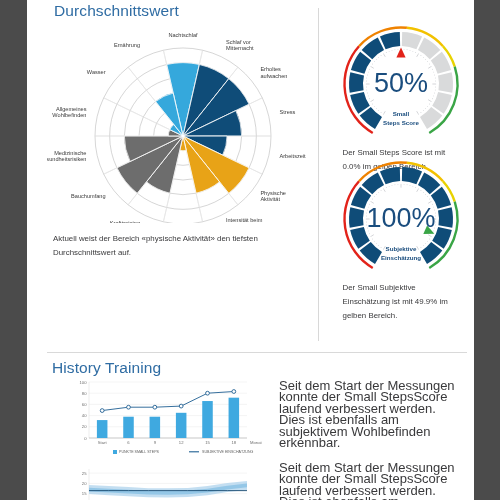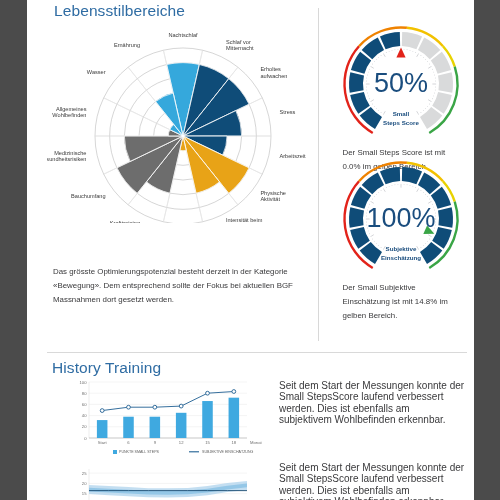--- a/index.html
+++ b/index.html
@@ -63,37 +63,37 @@
     width: 124px; margin: 4px auto 0 auto; text-align: left;
     padding-left: 4px;
   }
 
   
   #hist-chart { position: absolute; left: 46px; top: 378px; width: 198px; height: 82px; }
   #hist-chart svg { display: block; }
   .ax-lab { font-family: "Liberation Sans", sans-serif; font-size: 4.2px; fill: #6f6f6f; }
   .lg-lab { font-family: "Liberation Sans", sans-serif; font-size: 3.6px; fill: #5d5d5d; }
   .hist-para {
-    position: absolute; color: #39393b; font-size: 10px; line-height: 11.4px;
+    position: absolute; color: #39393b; font-size: 13px; line-height: 11.4px;
     width: 186px; left: 252px;
   }
   #hist-para-1 { top: 380px; }
   #hist-para-2 { top: 417px; }
   #hist-para-3 { top: 462px; }
 
   #area-chart { position: absolute; left: 46px; top: 466px; width: 198px; height: 40px; }
   #area-chart svg { display: block; }
 </style>
 </head>
 <body>
 
 <div id="viewport">
   <div id="page">
 
-    <div id="sec-lifestyle-title" class="h-title">Lebensstilbereiche</div>
+    <div id="sec-lifestyle-title" class="h-title">Durchschnittswert</div>
 
     <div id="radar-wrap">
       <svg id="radar-svg" viewBox="0 0 272 205">
         <g id="radar-g">
             <path d="M 132.7363596353074 103.70105728799992 A 14.666666666666666 14.666666666666666 0 0 1 139.2636403646926 103.70105728799992 M 139.2636403646926 103.70105728799992 A 14.666666666666666 14.666666666666666 0 0 1 145.1445170939281 106.53313825713556 M 145.1445170939281 106.53313825713556 A 14.666666666666666 14.666666666666666 0 0 1 149.2142100625688 111.63637182627582 M 149.2142100625688 111.63637182627582 A 14.666666666666666 14.666666666666666 0 0 1 150.66666666666666 118 M 150.66666666666666 118 A 14.666666666666666 14.666666666666666 0 0 1 149.2142100625688 124.36362817372418 M 149.2142100625688 124.36362817372418 A 14.666666666666666 14.666666666666666 0 0 1 145.1445170939281 129.46686174286444 M 145.1445170939281 129.46686174286444 A 14.666666666666666 14.666666666666666 0 0 1 139.2636403646926 132.29894271200007 M 139.2636403646926 132.29894271200007 A 14.666666666666666 14.666666666666666 0 0 1 132.7363596353074 132.29894271200007 M 132.7363596353074 132.29894271200007 A 14.666666666666666 14.666666666666666 0 0 1 126.85548290607191 129.46686174286444 M 126.85548290607191 129.46686174286444 A 14.666666666666666 14.666666666666666 0 0 1 122.78578993743119 124.36362817372418 M 122.78578993743119 124.36362817372418 A 14.666666666666666 14.666666666666666 0 0 1 121.33333333333333 118 M 121.33333333333333 118 A 14.666666666666666 14.666666666666666 0 0 1 122.78578993743119 111.63637182627582 M 122.78578993743119 111.63637182627582 A 14.666666666666666 14.666666666666666 0 0 1 126.8554829060719 106.53313825713556 M 126.8554829060719 106.53313825713556 A 14.666666666666666 14.666666666666666 0 0 1 132.7363596353074 103.70105728799992 " fill="none" stroke="#b4b4b4" stroke-width="0.55"></path>
             <path d="M 129.4727192706148 89.40211457599985 A 29.333333333333332 29.333333333333332 0 0 1 142.5272807293852 89.40211457599985 M 142.5272807293852 89.40211457599985 A 29.333333333333332 29.333333333333332 0 0 1 154.28903418785617 95.06627651427112 M 154.28903418785617 95.06627651427112 A 29.333333333333332 29.333333333333332 0 0 1 162.42842012513762 105.27274365255163 M 162.42842012513762 105.27274365255163 A 29.333333333333332 29.333333333333332 0 0 1 165.33333333333334 118 M 165.33333333333334 118 A 29.333333333333332 29.333333333333332 0 0 1 162.42842012513762 130.72725634744836 M 162.42842012513762 130.72725634744836 A 29.333333333333332 29.333333333333332 0 0 1 154.28903418785617 140.93372348572888 M 154.28903418785617 140.93372348572888 A 29.333333333333332 29.333333333333332 0 0 1 142.5272807293852 146.59788542400017 M 142.5272807293852 146.59788542400017 A 29.333333333333332 29.333333333333332 0 0 1 129.4727192706148 146.59788542400017 M 129.4727192706148 146.59788542400017 A 29.333333333333332 29.333333333333332 0 0 1 117.71096581214383 140.93372348572888 M 117.71096581214383 140.93372348572888 A 29.333333333333332 29.333333333333332 0 0 1 109.57157987486238 130.72725634744836 M 109.57157987486238 130.72725634744836 A 29.333333333333332 29.333333333333332 0 0 1 106.66666666666667 118 M 106.66666666666667 118 A 29.333333333333332 29.333333333333332 0 0 1 109.57157987486238 105.27274365255164 M 109.57157987486238 105.27274365255164 A 29.333333333333332 29.333333333333332 0 0 1 117.71096581214381 95.06627651427112 M 117.71096581214381 95.06627651427112 A 29.333333333333332 29.333333333333332 0 0 1 129.47271927061476 89.40211457599985 " fill="none" stroke="#b4b4b4" stroke-width="0.55"></path>
             <path d="M 126.20907890592217 75.10317186399976 A 44 44 0 0 1 145.79092109407785 75.10317186399976 M 145.79092109407785 75.10317186399976 A 44 44 0 0 1 163.43355128178428 83.59941477140669 M 163.43355128178428 83.59941477140669 A 44 44 0 0 1 175.64263018770646 98.90911547882745 M 175.64263018770646 98.90911547882745 A 44 44 0 0 1 180 118 M 180 118 A 44 44 0 0 1 175.64263018770646 137.09088452117257 M 175.64263018770646 137.09088452117257 A 44 44 0 0 1 163.43355128178428 152.40058522859331 M 163.43355128178428 152.40058522859331 A 44 44 0 0 1 145.79092109407785 160.89682813600024 M 145.79092109407785 160.89682813600024 A 44 44 0 0 1 126.20907890592217 160.89682813600024 M 126.20907890592217 160.89682813600024 A 44 44 0 0 1 108.56644871821572 152.40058522859331 M 108.56644871821572 152.40058522859331 A 44 44 0 0 1 96.35736981229357 137.09088452117257 M 96.35736981229357 137.09088452117257 A 44 44 0 0 1 92 118 M 92 118 A 44 44 0 0 1 96.35736981229356 98.90911547882745 M 96.35736981229356 98.90911547882745 A 44 44 0 0 1 108.56644871821572 83.59941477140669 M 108.56644871821572 83.59941477140669 A 44 44 0 0 1 126.20907890592215 75.10317186399976 " fill="none" stroke="#b4b4b4" stroke-width="0.55"></path>
             <path d="M 122.94543854122956 60.804229151999685 A 58.666666666666664 58.666666666666664 0 0 1 149.05456145877045 60.804229151999685 M 149.05456145877045 60.804229151999685 A 58.666666666666664 58.666666666666664 0 0 1 172.57806837571238 72.13255302854225 M 172.57806837571238 72.13255302854225 A 58.666666666666664 58.666666666666664 0 0 1 188.85684025027524 92.54548730510325 M 188.85684025027524 92.54548730510325 A 58.666666666666664 58.666666666666664 0 0 1 194.66666666666666 118 M 194.66666666666666 118 A 58.666666666666664 58.666666666666664 0 0 1 188.85684025027524 143.45451269489675 M 188.85684025027524 143.45451269489675 A 58.666666666666664 58.666666666666664 0 0 1 172.57806837571238 163.86744697145775 M 172.57806837571238 163.86744697145775 A 58.666666666666664 58.666666666666664 0 0 1 149.05456145877045 175.1957708480003 M 149.05456145877045 175.1957708480003 A 58.666666666666664 58.666666666666664 0 0 1 122.94543854122956 175.1957708480003 M 122.94543854122956 175.1957708480003 A 58.666666666666664 58.666666666666664 0 0 1 99.42193162428764 163.86744697145775 M 99.42193162428764 163.86744697145775 A 58.666666666666664 58.666666666666664 0 0 1 83.14315974972476 143.45451269489675 M 83.14315974972476 143.45451269489675 A 58.666666666666664 58.666666666666664 0 0 1 77.33333333333334 118.00000000000001 M 77.33333333333334 118.00000000000001 A 58.666666666666664 58.666666666666664 0 0 1 83.14315974972475 92.54548730510326 M 83.14315974972475 92.54548730510326 A 58.666666666666664 58.666666666666664 0 0 1 99.42193162428762 72.13255302854226 M 99.42193162428762 72.13255302854226 A 58.666666666666664 58.666666666666664 0 0 1 122.94543854122955 60.804229151999685 " fill="none" stroke="#b4b4b4" stroke-width="0.55"></path>
             <path d="M 119.68179817653694 46.50528643999961 A 73.33333333333333 73.33333333333333 0 0 1 152.31820182346306 46.50528643999961 M 152.31820182346306 46.50528643999961 A 73.33333333333333 73.33333333333333 0 0 1 181.72258546964048 60.665691285677816 M 181.72258546964048 60.665691285677816 A 73.33333333333333 73.33333333333333 0 0 1 202.07105031284408 86.18185913137907 M 202.07105031284408 86.18185913137907 A 73.33333333333333 73.33333333333333 0 0 1 209.33333333333331 118 M 209.33333333333331 118 A 73.33333333333333 73.33333333333333 0 0 1 202.07105031284408 149.81814086862093 M 202.07105031284408 149.81814086862093 A 73.33333333333333 73.33333333333333 0 0 1 181.72258546964048 175.3343087143222 M 181.72258546964048 175.3343087143222 A 73.33333333333333 73.33333333333333 0 0 1 152.31820182346306 189.49471356000038 M 152.31820182346306 189.49471356000038 A 73.33333333333333 73.33333333333333 0 0 1 119.68179817653694 189.49471356000038 M 119.68179817653694 189.49471356000038 A 73.33333333333333 73.33333333333333 0 0 1 90.27741453035955 175.3343087143222 M 90.27741453035955 175.3343087143222 A 73.33333333333333 73.33333333333333 0 0 1 69.92894968715594 149.81814086862093 M 69.92894968715594 149.81814086862093 A 73.33333333333333 73.33333333333333 0 0 1 62.66666666666667 118.00000000000001 M 62.66666666666667 118.00000000000001 A 73.33333333333333 73.33333333333333 0 0 1 69.92894968715594 86.18185913137908 M 69.92894968715594 86.18185913137908 A 73.33333333333333 73.33333333333333 0 0 1 90.27741453035952 60.66569128567782 M 90.27741453035952 60.66569128567782 A 73.33333333333333 73.33333333333333 0 0 1 119.68179817653693 46.50528643999961 " fill="none" stroke="#b4b4b4" stroke-width="0.55"></path>
             <path d="M 116.41815781184434 32.206343727999524 A 88 88 0 0 1 155.58184218815566 32.206343727999524 M 155.58184218815566 32.206343727999524 A 88 88 0 0 1 190.86710256356855 49.19882954281337 M 190.86710256356855 49.19882954281337 A 88 88 0 0 1 215.2852603754129 79.81823095765489 M 215.2852603754129 79.81823095765489 A 88 88 0 0 1 224 118 M 224 118 A 88 88 0 0 1 215.2852603754129 156.1817690423451 M 215.2852603754129 156.1817690423451 A 88 88 0 0 1 190.86710256356855 186.80117045718663 M 190.86710256356855 186.80117045718663 A 88 88 0 0 1 155.58184218815566 203.79365627200048 M 155.58184218815566 203.79365627200048 A 88 88 0 0 1 116.41815781184434 203.79365627200048 M 116.41815781184434 203.79365627200048 A 88 88 0 0 1 81.13289743643145 186.80117045718663 M 81.13289743643145 186.80117045718663 A 88 88 0 0 1 56.714739624587125 156.18176904234514 M 56.714739624587125 156.18176904234514 A 88 88 0 0 1 48 118.00000000000001 M 48 118.00000000000001 A 88 88 0 0 1 56.71473962458711 79.81823095765489 M 56.71473962458711 79.81823095765489 A 88 88 0 0 1 81.13289743643143 49.198829542813385 M 81.13289743643143 49.198829542813385 A 88 88 0 0 1 116.41815781184431 32.206343727999524 " fill="none" stroke="#b4b4b4" stroke-width="0.55"></path>
@@ -152,21 +152,21 @@
             <text x="93.04550982736176" y="207.1959179223395" text-anchor="end" class="radar-label"><tspan x="93.04550982736176" dy="0">Krafttraining</tspan></text>
             <text x="58.59868323566505" y="179.72549038401462" text-anchor="end" class="radar-label"><tspan x="58.59868323566505" dy="0">Bauchumfang</tspan></text>
             <text x="39.482136693999465" y="137.12957246167514" text-anchor="end" class="radar-label"><tspan x="39.482136693999465" dy="0">Medizinische</tspan><tspan x="39.482136693999465" dy="6.2">Gesundheitsrisiken</tspan></text>
             <text x="39.482136693999465" y="93.07042753832488" text-anchor="end" class="radar-label"><tspan x="39.482136693999465" dy="0">Allgemeines</tspan><tspan x="39.482136693999465" dy="6.2">Wohlbefinden</tspan></text>
             <text x="58.598683235665035" y="56.274509615985394" text-anchor="end" class="radar-label"><tspan x="58.598683235665035" dy="0">Wasser</tspan></text>
             <text x="93.04550982736173" y="28.80408207766051" text-anchor="end" class="radar-label"><tspan x="93.04550982736173" dy="0">Ernährung</tspan></text>
           </g>
       </svg>
     </div>
 
-    <div class="para" id="para-2">Das grösste Optimierungspotenzial besteht derzeit in der Kategorie «Bewegung». Dem entsprechend sollte der Fokus bei aktuellen BGF Massnahmen dort gesetzt werden.</div>
+    <div class="para" id="para-1">Aktuell weist der Bereich «physische Aktivität» den tiefsten Durchschnittswert auf.</div>
 
     <div id="v-divider"></div>
     <div id="h-divider"></div>
 
     <div class="gauge-block" id="gauge-block-1">
       <svg class="gauge-svg" width="140" height="118" viewBox="0 0 140 118">
         <g class="g-ring">
             <path d="M 41.750000000000014 108.9304353138208 A 56.5 56.5 0 0 1 28.012317360527227 22.194120740724507" fill="none" stroke="#e2231a" stroke-width="2.4"></path>
             <path d="M 28.012317360527227 22.194120740724507 A 56.5 56.5 0 0 1 75.9058581746224 3.8095129116925506" fill="none" stroke="#ef8200" stroke-width="2.4"></path>
             <path d="M 75.9058581746224 3.8095129116925506 A 56.5 56.5 0 0 1 111.98768263947278 22.194120740724514" fill="none" stroke="#f2c100" stroke-width="2.4"></path>
@@ -356,21 +356,21 @@
             <line x1="99.79127389018468" y1="42.79999999999998" x2="97.19319767883137" y2="44.29999999999998" stroke="#a8abb0" stroke-width="0.5"></line>
             <line x1="104.4" y1="59.99999999999999" x2="101.4" y2="59.99999999999999" stroke="#a8abb0" stroke-width="0.5"></line>
             <line x1="99.7912738901847" y1="77.19999999999997" x2="97.19319767883138" y2="75.69999999999997" stroke="#a8abb0" stroke-width="0.5"></line>
             <line x1="87.19999999999999" y1="89.7912738901847" x2="85.69999999999999" y2="87.19319767883138" stroke="#a8abb0" stroke-width="0.5"></line>
             <path d="M 103.34440920395494 74.8458874722667 L 92.33796606938024 74.98083014666466 L 96.0799431856776 66.57621193635273 Z" fill="#3aa546"></path>
           </g>
         <text class="gauge-value" x="70" y="68" text-anchor="middle">100%</text>
         <text class="gauge-cap" x="70" y="92" text-anchor="middle">Subjektive</text>
         <text class="gauge-cap" x="70" y="101" text-anchor="middle">Einschätzung</text>
       </svg>
-      <div class="gauge-text">Der Small Subjektive Einschätzung ist mit 14.8% im gelben Bereich.</div>
+      <div class="gauge-text">Der Small Subjektive Einschätzung ist mit 49.9% im gelben Bereich.</div>
     </div>
 
     <div id="sec-history-title" class="h-title">History Training</div>
 
     <div id="hist-chart">
       <svg width="198" height="82" viewBox="0 0 198 82">
         <g id="hist-g">
             <line x1="16" y1="4" x2="174" y2="4" stroke="#e2e2e2" stroke-width="0.4"></line>
             <text x="13.5" y="5.6" text-anchor="end" class="ax-lab">100</text>
             <line x1="16" y1="15.199999999999998" x2="174" y2="15.199999999999998" stroke="#e2e2e2" stroke-width="0.4"></line>

